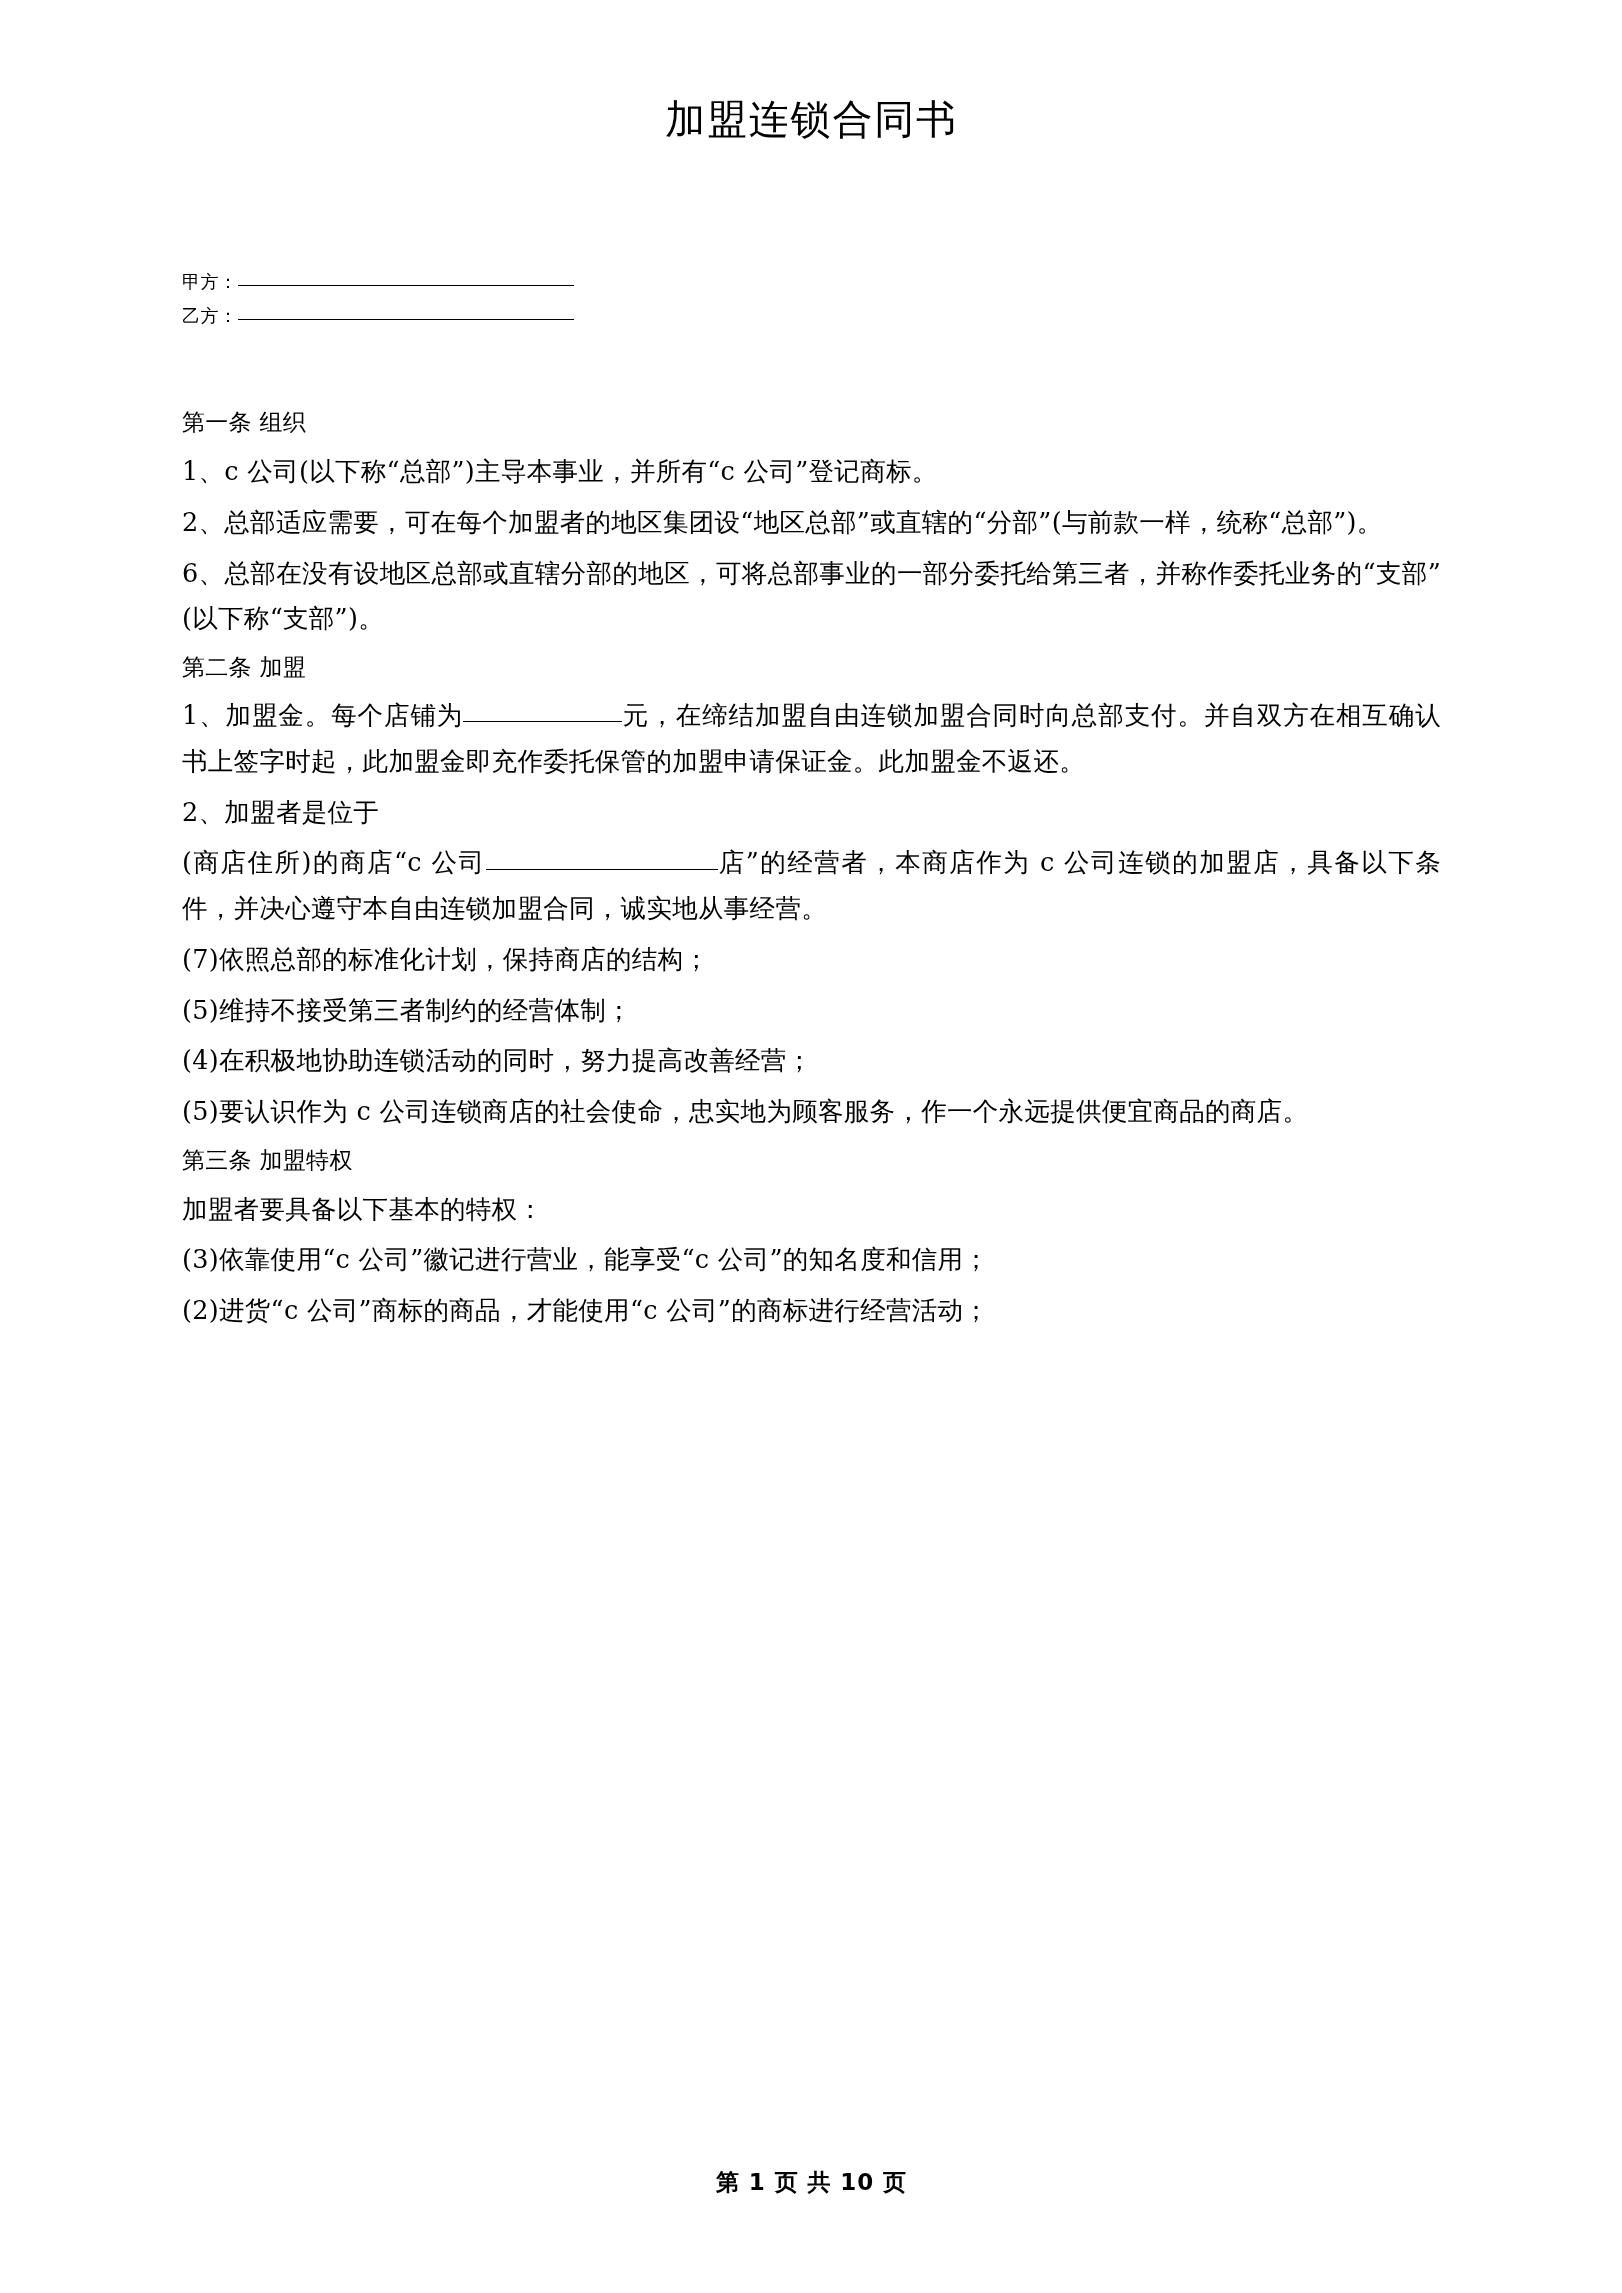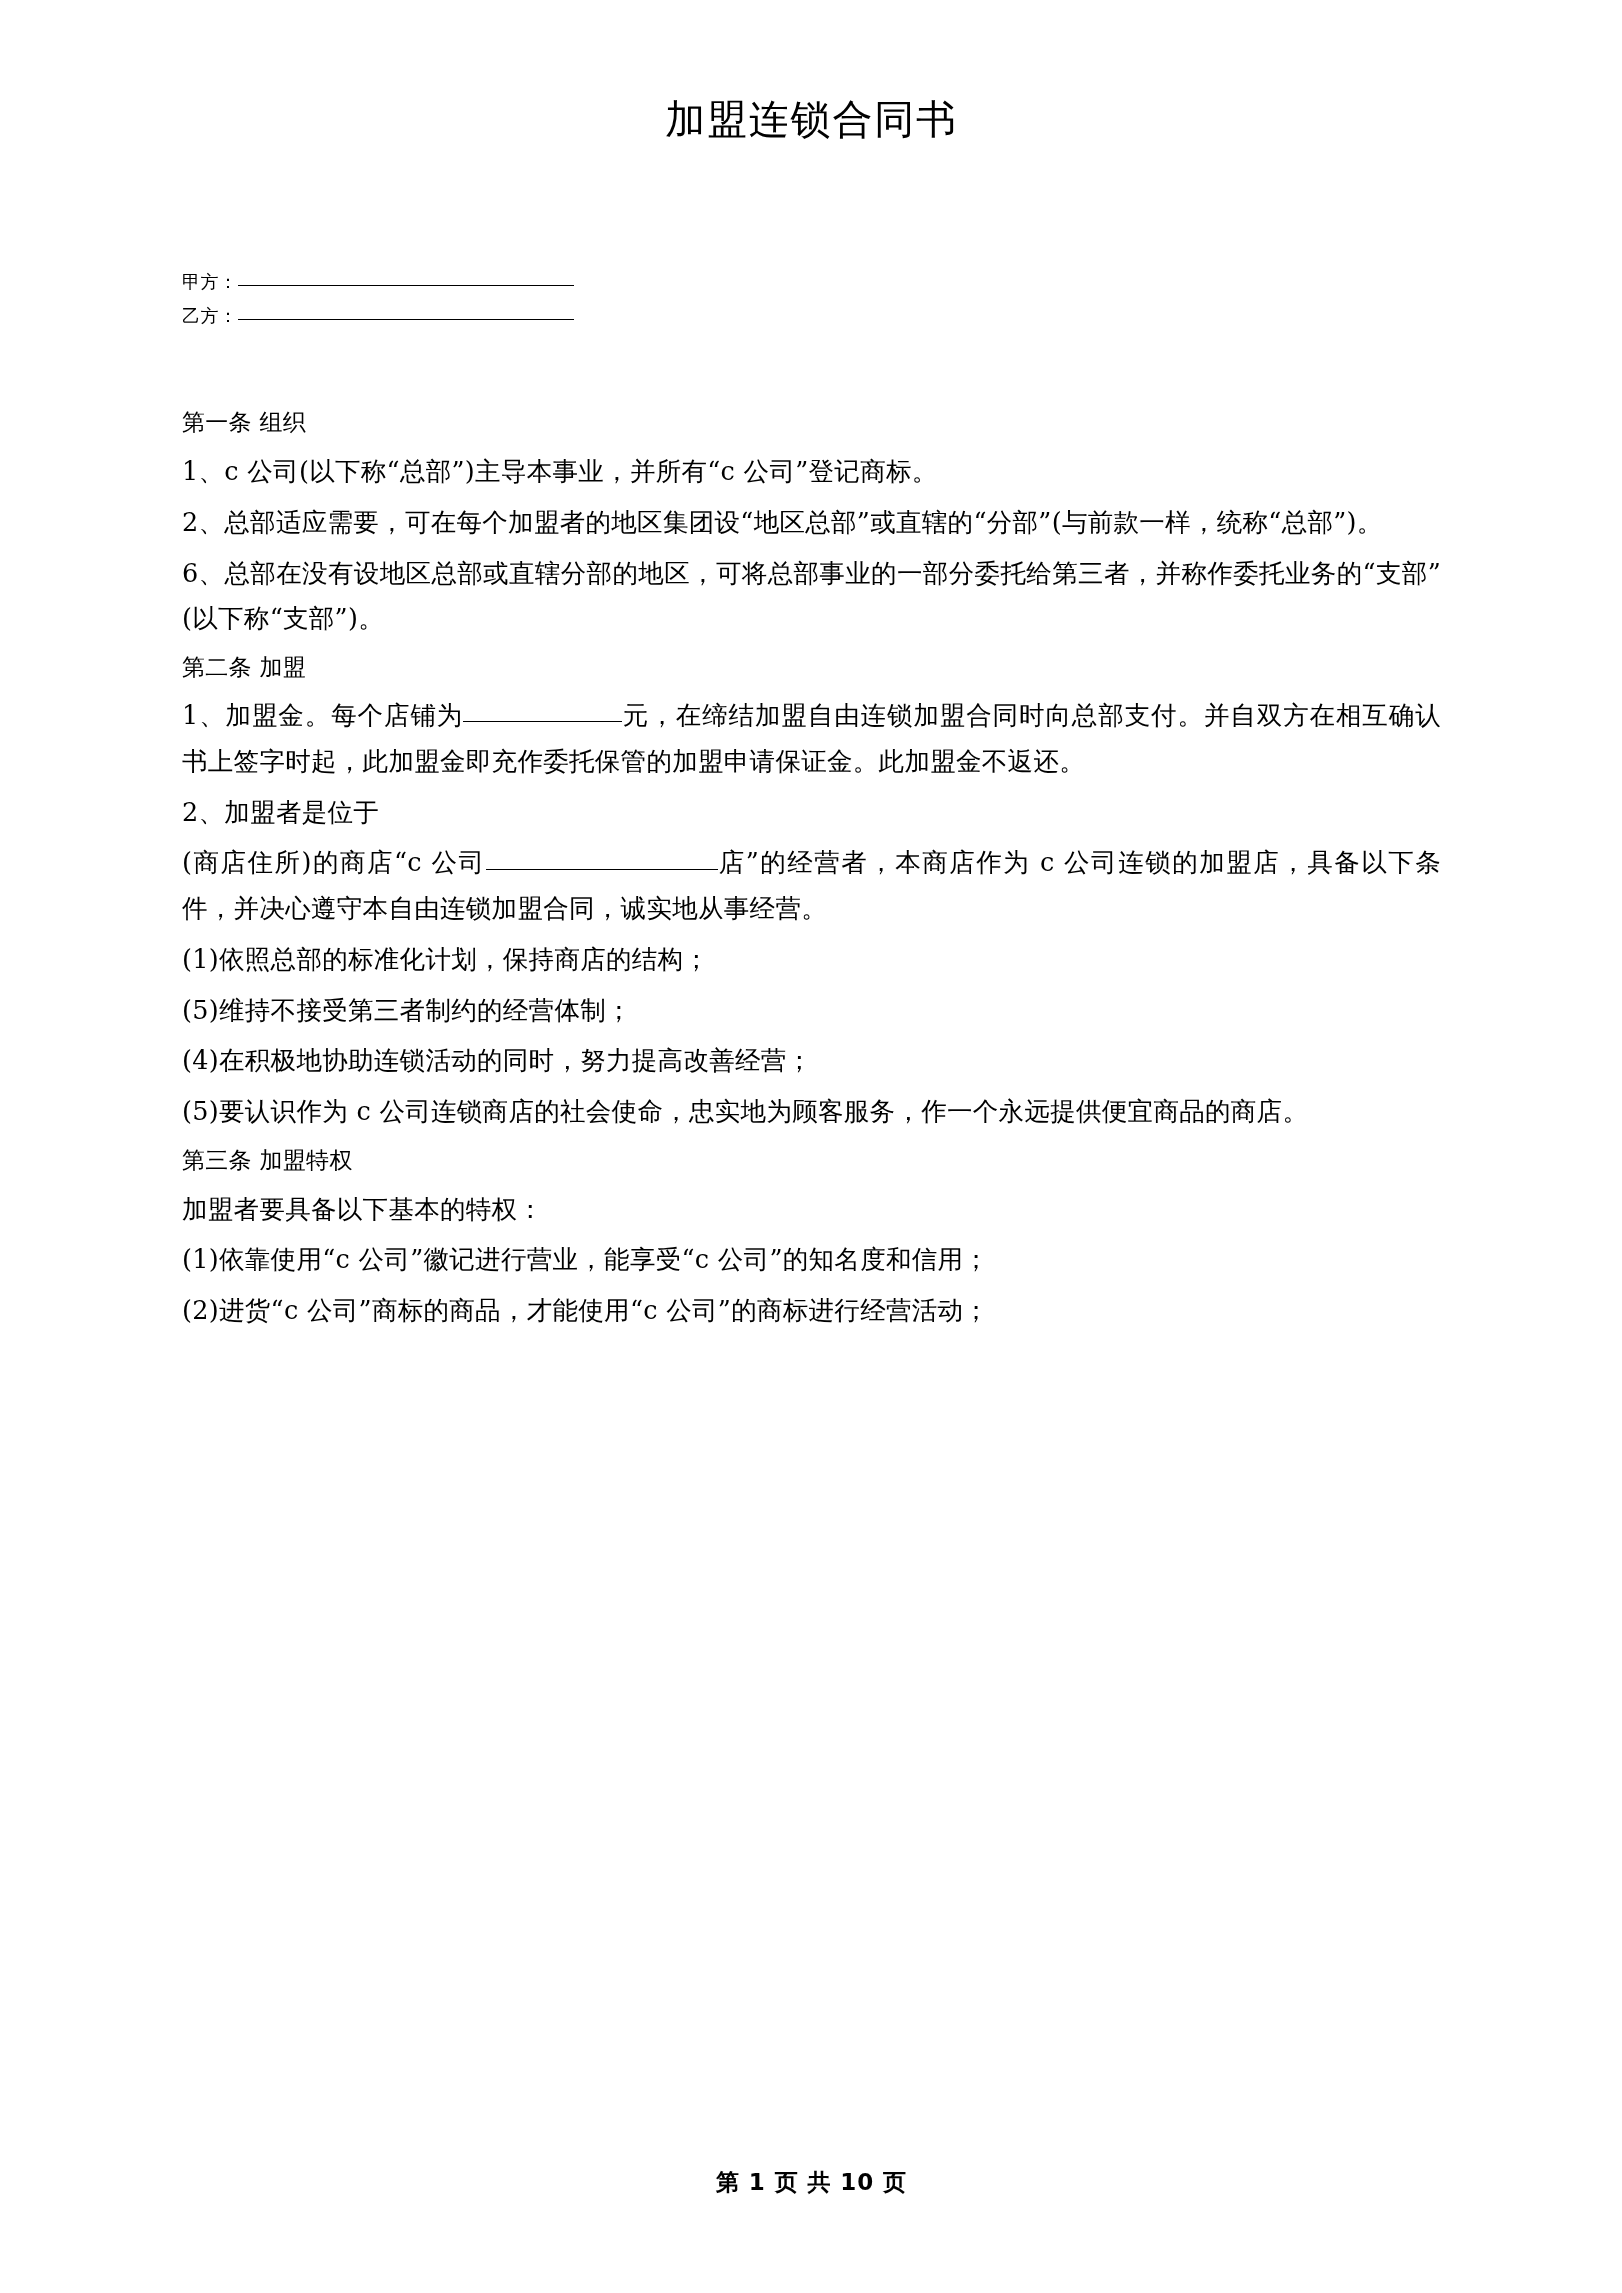--- a/index.html
+++ b/index.html
@@ -104,28 +104,28 @@
 
     <p class="heading">第一条 组织</p>
     <p class="para">1、c 公司(以下称“总部”)主导本事业，并所有“c 公司”登记商标。</p>
     <p class="para">2、总部适应需要，可在每个加盟者的地区集团设“地区总部”或直辖的“分部”(与前款一样，统称“总部”)。</p>
     <p class="para">6、总部在没有设地区总部或直辖分部的地区，可将总部事业的一部分委托给第三者，并称作委托业务的“支部”(以下称“支部”)。</p>
 
     <p class="heading">第二条 加盟</p>
     <p class="para">1、加盟金。每个店铺为<span class="blank-inline"></span>元，在缔结加盟自由连锁加盟合同时向总部支付。并自双方在相互确认书上签字时起，此加盟金即充作委托保管的加盟申请保证金。此加盟金不返还。</p>
     <p class="para">2、加盟者是位于</p>
     <p class="para">(商店住所)的商店“c 公司<span class="blank-inline-wide"></span>店”的经营者，本商店作为 c 公司连锁的加盟店，具备以下条件，并决心遵守本自由连锁加盟合同，诚实地从事经营。</p>
-    <p class="para">(1)依照总部的标准化计划，保持商店的结构；</p>
+    <p class="para">(7)依照总部的标准化计划，保持商店的结构；</p>
     <p class="para">(5)维持不接受第三者制约的经营体制；</p>
     <p class="para">(4)在积极地协助连锁活动的同时，努力提高改善经营；</p>
     <p class="para">(5)要认识作为 c 公司连锁商店的社会使命，忠实地为顾客服务，作一个永远提供便宜商品的商店。</p>
 
     <p class="heading">第三条 加盟特权</p>
     <p class="para">加盟者要具备以下基本的特权：</p>
-    <p class="para">(1)依靠使用“c 公司”徽记进行营业，能享受“c 公司”的知名度和信用；</p>
+    <p class="para">(3)依靠使用“c 公司”徽记进行营业，能享受“c 公司”的知名度和信用；</p>
     <p class="para">(2)进货“c 公司”商标的商品，才能使用“c 公司”的商标进行经营活动；</p>
 
   </div>
 
   <div class="footer">第 1 页 共 10 页</div>
 
 </div>
 
 
 </body></html>

